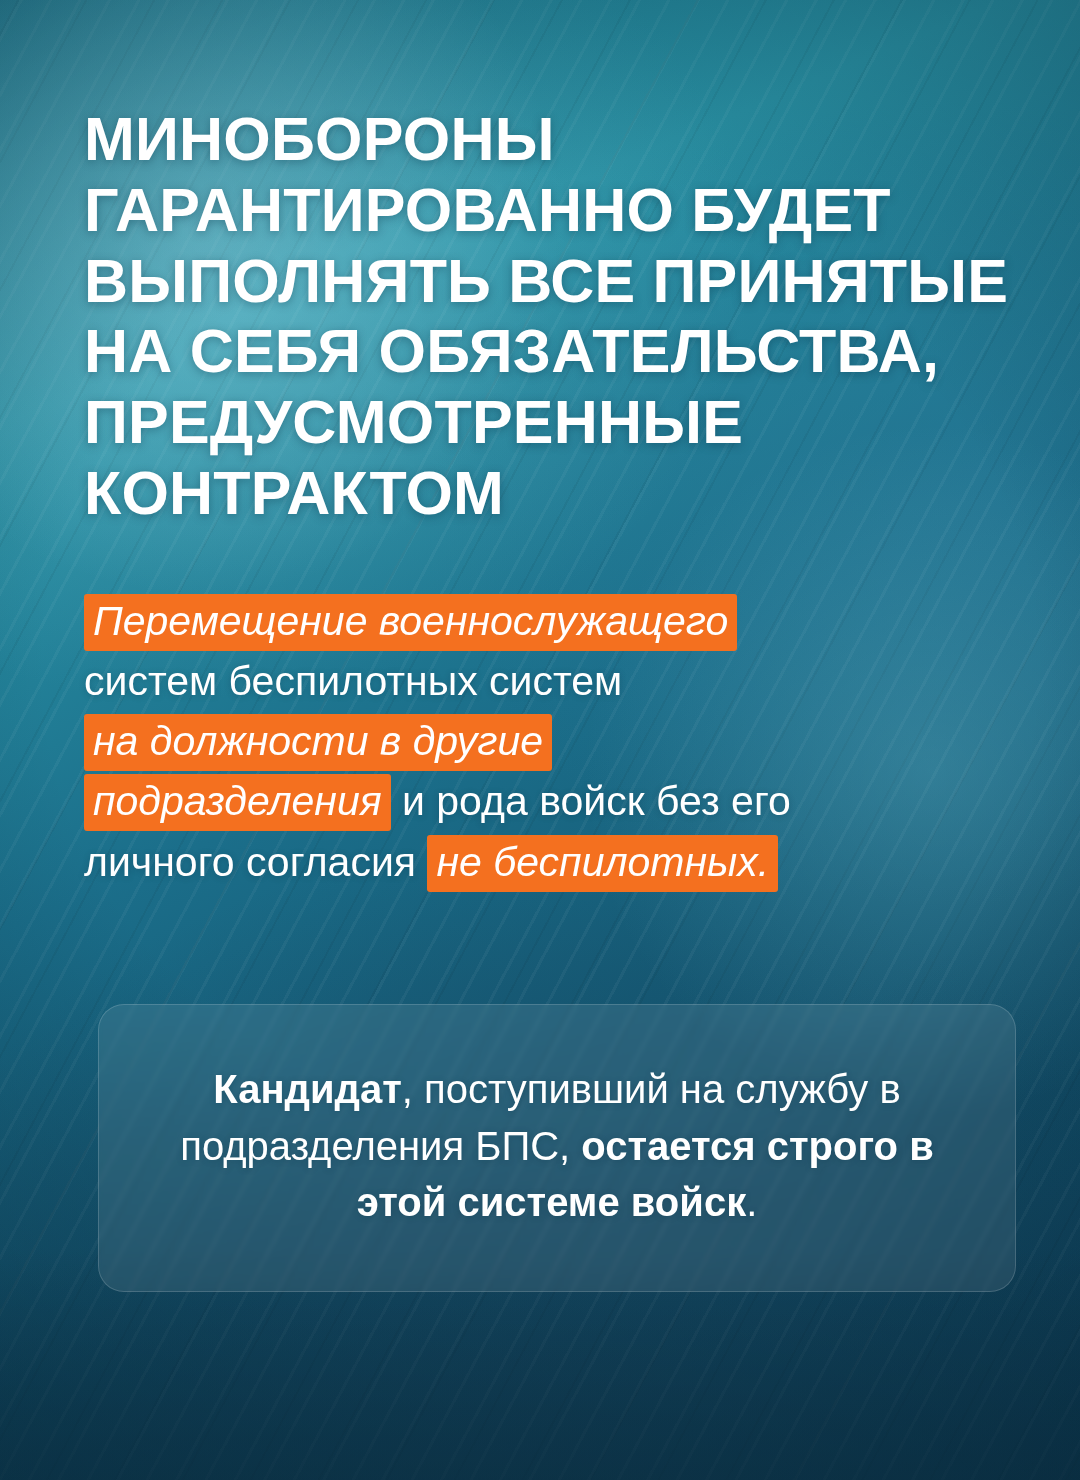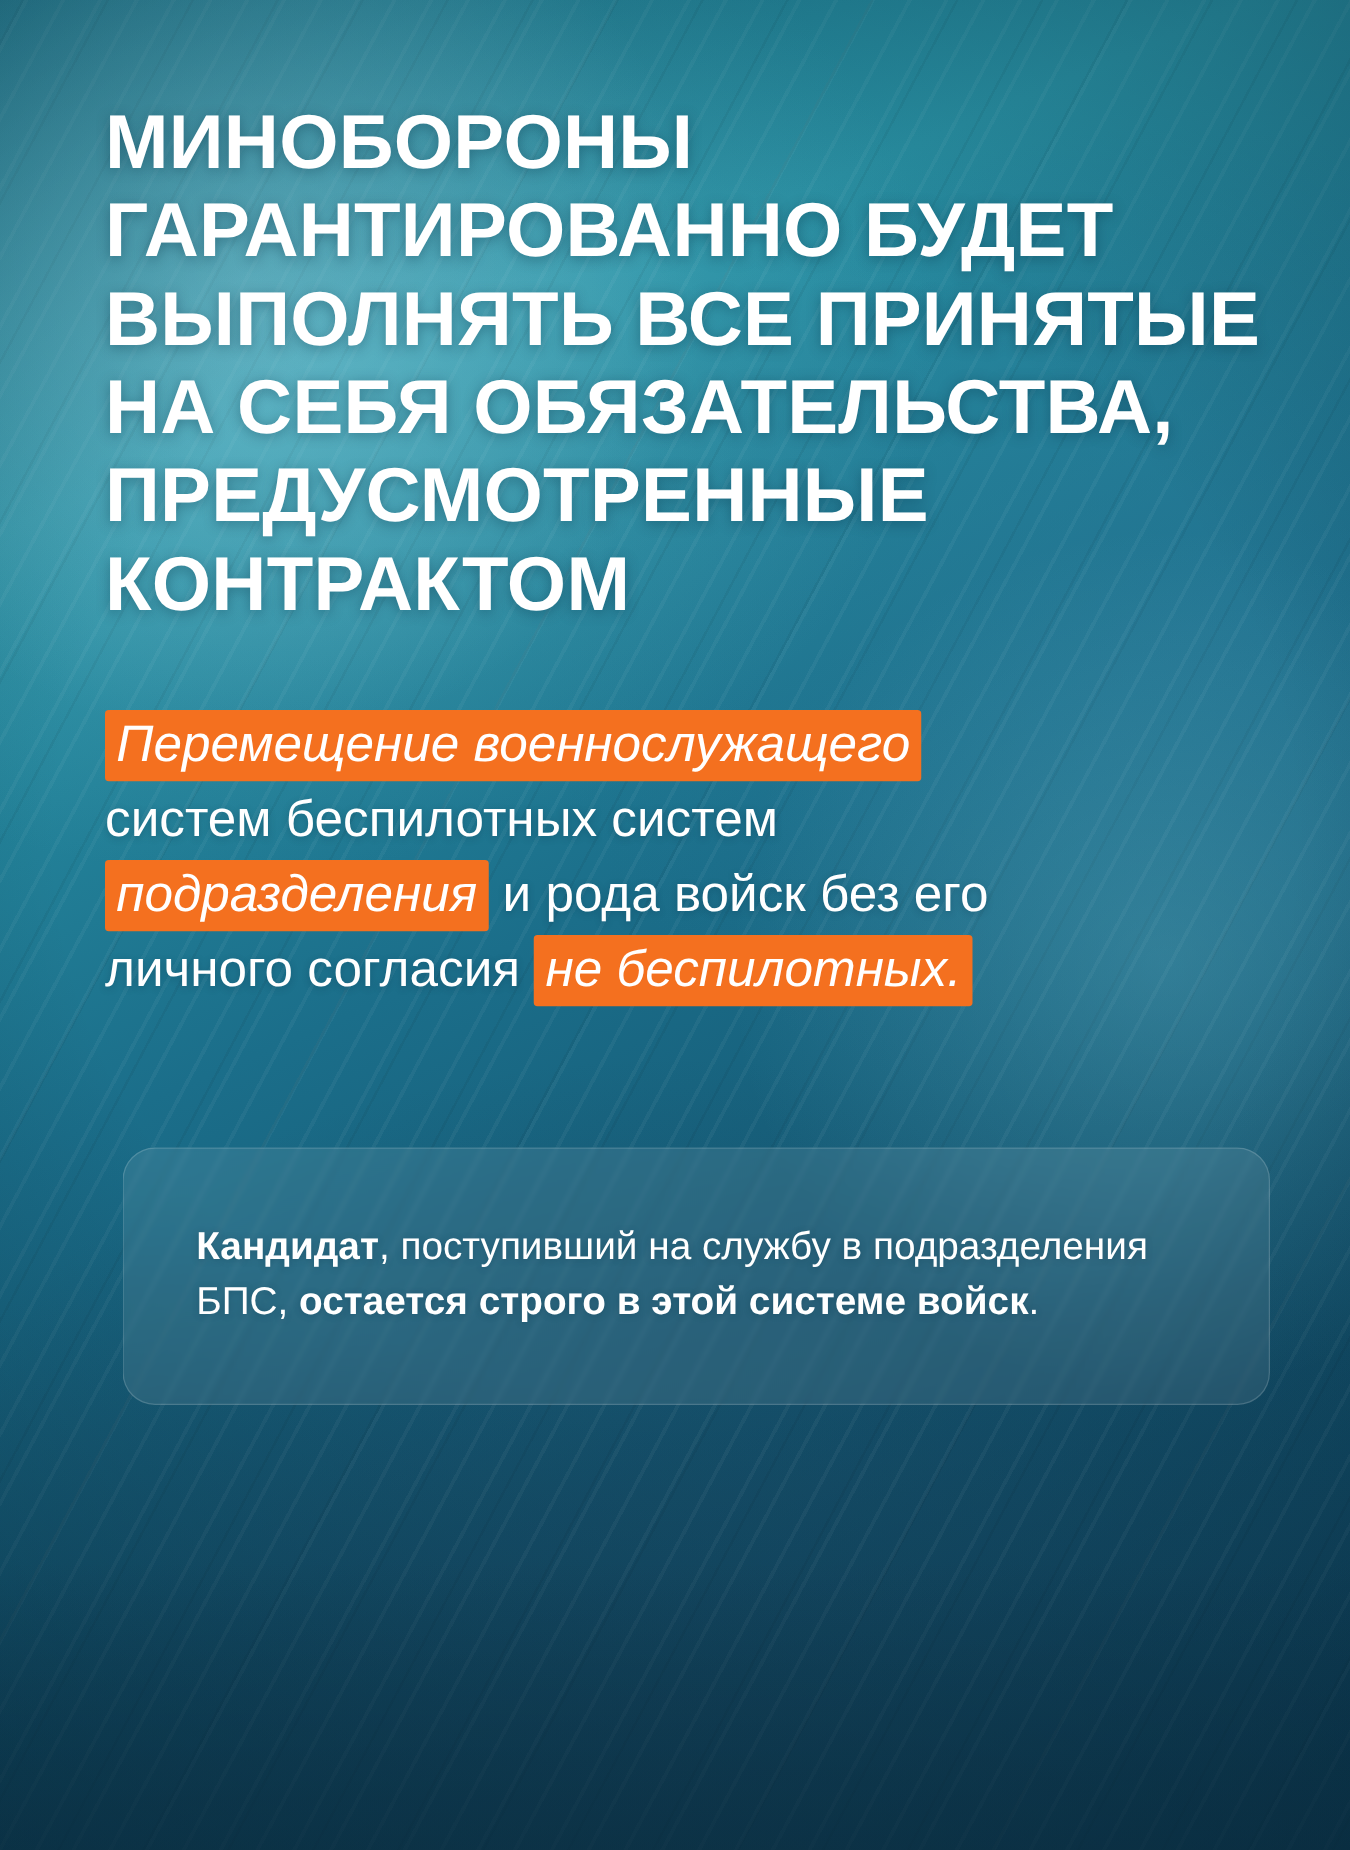--- a/index.html
+++ b/index.html
@@ -61,20 +61,21 @@
     inset: 0;
     background: radial-gradient(ellipse 1100px 1000px at 50% 45%, rgba(0,0,0,0) 45%, rgba(3,30,45,0.45) 100%);
     pointer-events: none;
   }
 
   .content {
     position: relative;
     z-index: 3;
     padding: 78px 70px 0 84px;
     box-sizing: border-box;
+    margin-top: 26px;
   }
 
   .headline {
     margin: 0;
     color: #ffffff;
     font-size: 61px;
     line-height: 1.16;
     font-weight: 700;
     letter-spacing: 0.2px;
     text-transform: uppercase;
@@ -109,24 +110,25 @@
     box-sizing: border-box;
     background: rgba(255,255,255,0.085);
     border: 1px solid rgba(255,255,255,0.16);
     border-radius: 26px;
     padding: 56px 58px 60px 58px;
     backdrop-filter: blur(2px);
   }
   .card-text {
     margin: 0;
     color: #ffffff;
-    font-size: 31px;
+    font-size: 40px;
     line-height: 1.42;
     font-weight: 400;
     text-shadow: 0 1px 6px rgba(0,40,60,0.25);
+    text-align: center;
   }
   .card-text b { font-weight: 700; }
 
   .bottom-fade {
     position: absolute;
     left: 0; right: 0; bottom: 0;
     height: 230px;
     background: linear-gradient(180deg, rgba(10,45,64,0) 0%, rgba(9,42,60,0.55) 100%);
     z-index: 2;
     pointer-events: none;
@@ -146,20 +148,23 @@
     <h1 class="headline">МИНОБОРОНЫ ГАРАНТИРОВАННО БУДЕТ ВЫПОЛНЯТЬ ВСЕ ПРИНЯТЫЕ НА СЕБЯ ОБЯЗАТЕЛЬСТВА, ПРЕДУСМОТРЕННЫЕ КОНТРАКТОМ</h1>
 
     <div class="body-block">
       <span class="line">
         <span class="hl">Перемещение военнослужащего</span>
       </span>
       <span class="line">
         <span>систем беспилотных систем</span>
       </span>
       <span class="line">
+        <span class="hl">на должности в другие</span>
+      </span>
+      <span class="line">
         <span class="hl">подразделения</span><span> и рода войск без его</span>
       </span>
       <span class="line">
         <span>личного согласия </span><span class="hl">не беспилотных.</span>
       </span>
     </div>
 
     <div class="card">
       <p class="card-text">
         <b>Кандидат</b><span>, поступивший на службу в подразделения БПС, </span><b>остается строго в этой системе войск</b><span>.</span>

